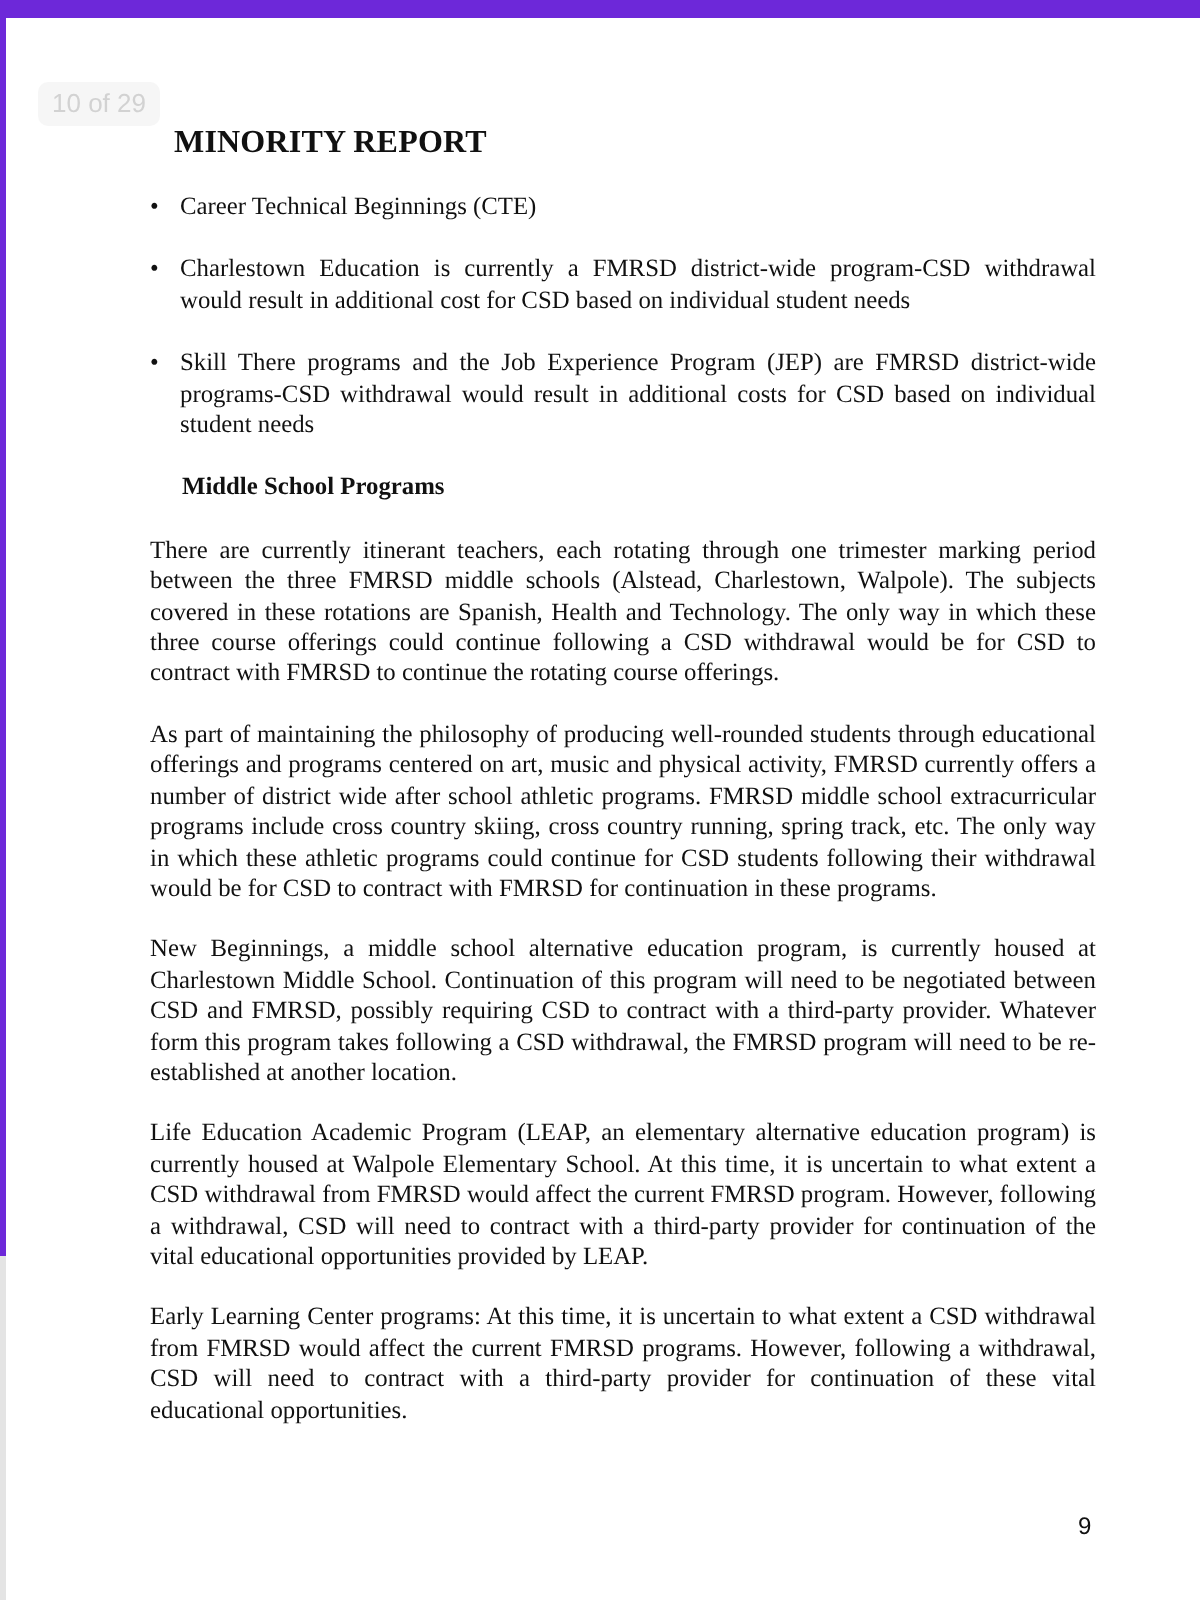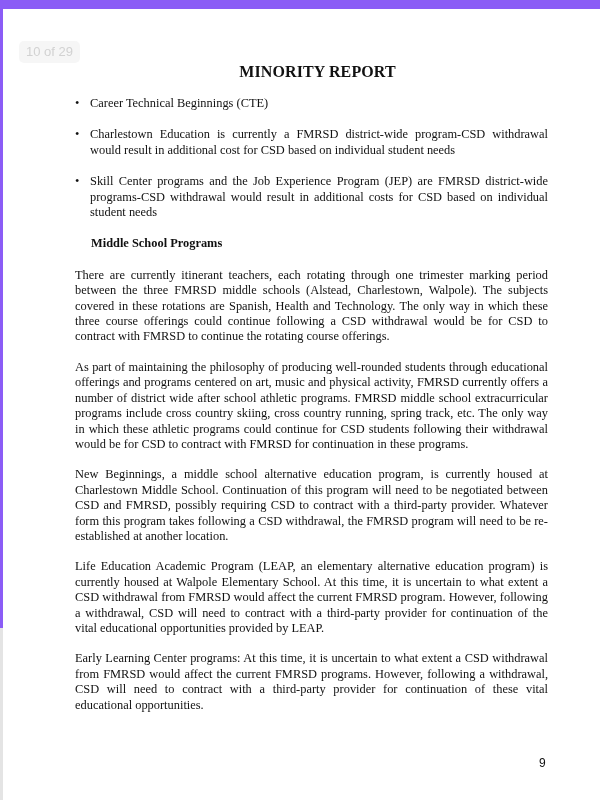--- a/index.html
+++ b/index.html
@@ -7,21 +7,21 @@
       padding: 0;
       width: 600px;
       height: 800px;
       overflow: hidden;
       background: #e4e4e4;
     }
     .viewer {
       position: relative;
       width: 600px;
       height: 628px;
-      background: #8b5cf6;
+      background: #6d28d9;
     }
     .page {
       position: absolute;
       left: 3px;
       top: 9px;
       width: 597px;
       height: 791px;
       background: #ffffff;
     }
     .page-indicator {
@@ -40,21 +40,21 @@
       position: absolute;
       left: 72px;
       top: 44px;
       width: 473px;
       font-family: "Liberation Serif", serif;
       font-size: 12.4px;
       line-height: 15.4px;
       color: #111111;
     }
     .title {
-      text-align: center;
+      text-align: left;
       font-weight: bold;
       font-size: 16px;
       line-height: 20px;
       margin: 9px 0 14px 12px;
       letter-spacing: 0.1px;
     }
     .para {
       text-align: justify;
       margin: 0 0 15px 0;
     }
@@ -107,21 +107,21 @@
         <li class="bullet">
           <span class="bullet-dot">•</span>
           <span>Career Technical Beginnings (CTE)</span>
         </li>
         <li class="bullet">
           <span class="bullet-dot">•</span>
           <span>Charlestown Education is currently a FMRSD district-wide program-CSD withdrawal would result in additional cost for CSD based on individual student needs</span>
         </li>
         <li class="bullet">
           <span class="bullet-dot">•</span>
-          <span>Skill Center programs and the Job Experience Program (JEP) are FMRSD district-wide programs-CSD withdrawal would result in additional costs for CSD based on individual student needs</span>
+          <span>Skill There programs and the Job Experience Program (JEP) are FMRSD district-wide programs-CSD withdrawal would result in additional costs for CSD based on individual student needs</span>
         </li>
       </ul>
 
       <div class="section">
         <p class="heading">Middle School Programs</p>
         <p class="para">There are currently itinerant teachers, each rotating through one trimester marking period between the three FMRSD middle schools (Alstead, Charlestown, Walpole). The subjects covered in these rotations are Spanish, Health and Technology. The only way in which these three course offerings could continue following a CSD withdrawal would be for CSD to contract with FMRSD to continue the rotating course offerings.</p>
         <p class="para">As part of maintaining the philosophy of producing well-rounded students through educational offerings and programs centered on art, music and physical activity, FMRSD currently offers a number of district wide after school athletic programs. FMRSD middle school extracurricular programs include cross country skiing, cross country running, spring track, etc. The only way in which these athletic programs could continue for CSD students following their withdrawal would be for CSD to contract with FMRSD for continuation in these programs.</p>
         <p class="para">New Beginnings, a middle school alternative education program, is currently housed at Charlestown Middle School. Continuation of this program will need to be negotiated between CSD and FMRSD, possibly requiring CSD to contract with a third-party provider. Whatever form this program takes following a CSD withdrawal, the FMRSD program will need to be re-established at another location.</p>
       </div>
 

